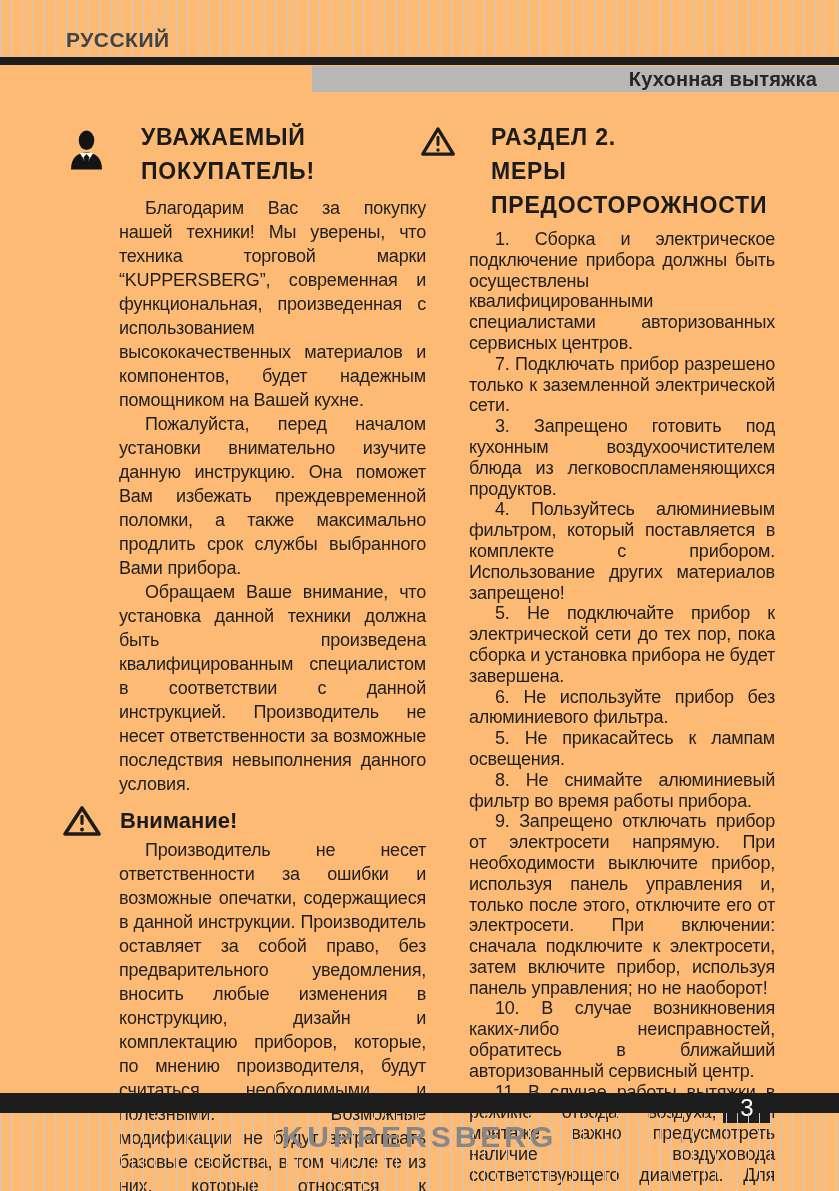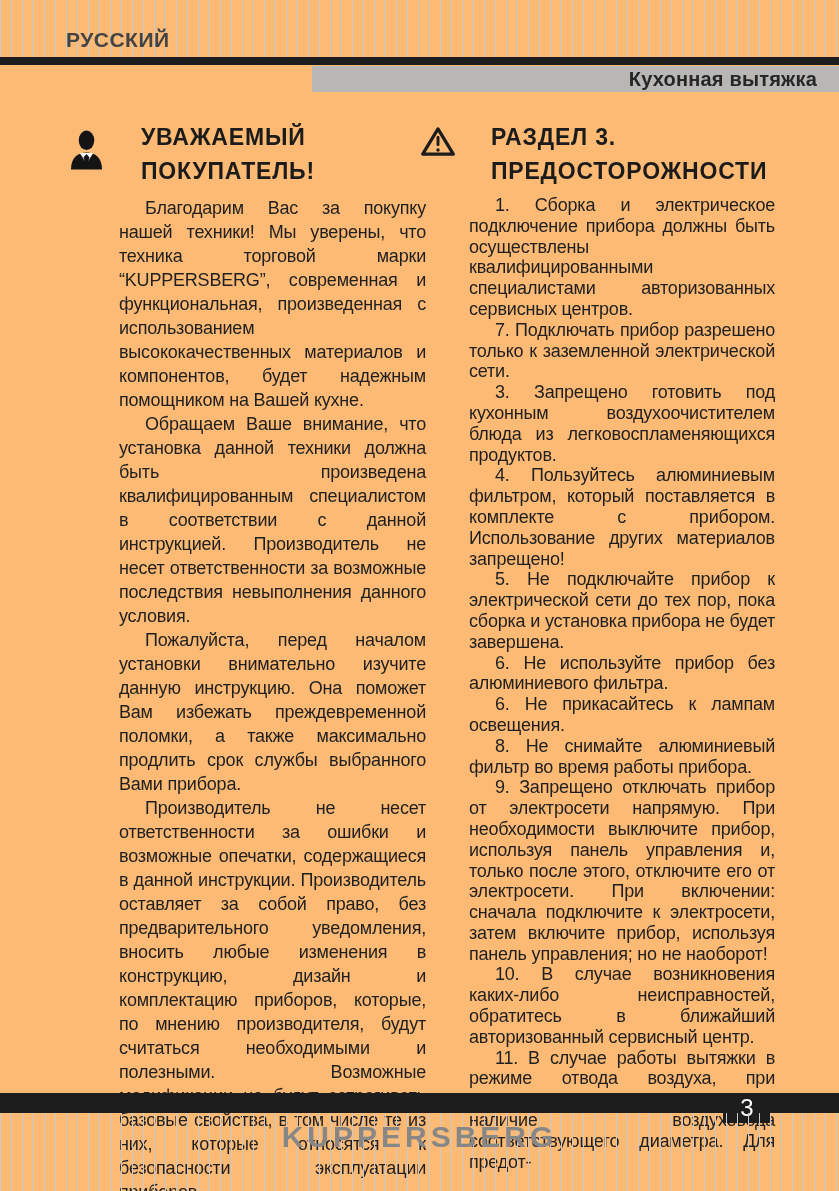--- a/index.html
+++ b/index.html
@@ -103,46 +103,57 @@
           <path d="M1 40 C1 27 9 22.5 17 22.5 C25 22.5 33 27 33 40 Z" fill="#141414"></path>
           <path d="M10 23 L17 34 L24 23 Z" fill="#ffffff"></path>
           <path d="M17 24 L20 27.5 L17 39 L14 27.5 Z" fill="#141414"></path>
         </svg>
       </span>
       <span class="h-line">УВАЖАЕМЫЙ</span>
       <span class="h-line">ПОКУПАТЕЛЬ!</span>
     </div>
 
     <p class="body">Благодарим Вас за покупку нашей техники! Мы уверены, что техника торговой марки “KUPPERSBERG”, современная и функциональная, произведенная с использованием высококачественных материалов и компонентов, будет надежным помощником на Вашей кухне.</p>
+    <p class="body">Пожалуйста, перед началом установки внимательно изучите данную инструкцию. Она поможет Вам избежать преждевременной поломки, а также максимально продлить срок службы выбранного Вами прибора.</p>
     <p class="body">Обращаем Ваше внимание, что установка данной техники должна быть произведена квалифицированным специалистом в соответствии с данной инструкцией. Производитель не несет ответственности за возможные последствия невыполнения данного условия.</p>
-    <p class="body">Пожалуйста, перед началом установки внимательно изучите данную инструкцию. Она поможет Вам избежать преждевременной поломки, а также максимально продлить срок службы выбранного Вами прибора.</p>
 
+    <div class="attention">
+      <span class="icon">
+        <svg width="40" height="32" viewBox="0 0 40 32" aria-hidden="true">
+          <path d="M20 3 L37 29 L3 29 Z" fill="none" stroke="#1c1c1c" stroke-width="3.6" stroke-linejoin="round"></path>
+          <rect x="18.4" y="10" width="3.2" height="10" rx="1.4" fill="#1c1c1c"></rect>
+          <circle cx="20" cy="24.5" r="1.9" fill="#1c1c1c"></circle>
+        </svg>
+      </span>
+      <span class="att-label">Внимание!</span>
+    </div>
     <p class="body">Производитель не несет ответственности за ошибки и возможные опечатки, содержащиеся в данной инструкции. Производитель оставляет за собой право, без предварительного уведомления, вносить любые изменения в конструкцию, дизайн и комплектацию приборов, которые, по мнению производителя, будут считаться необходимыми и полезными. Возможные модификации не будут затрагивать базовые свойства, в том числе те из них, которые относятся к безопасности эксплуатации приборов.</p>
   </div>
 
   <div class="col col-right">
     <div class="col-heading">
       <span class="icon">
         <svg width="36" height="35" viewBox="0 0 40 34" aria-hidden="true">
           <path d="M20 3 L37 31 L3 31 Z" fill="none" stroke="#1c1c1c" stroke-width="3.6" stroke-linejoin="round"></path>
           <rect x="18.4" y="11" width="3.2" height="11" rx="1.4" fill="#1c1c1c"></rect>
           <circle cx="20" cy="26.5" r="1.9" fill="#1c1c1c"></circle>
         </svg>
       </span>
-      <span class="h-line">РАЗДЕЛ 3.</span>
+      <span class="h-line">РАЗДЕЛ 2.</span>
+      <span class="h-line">МЕРЫ</span>
       <span class="h-line">ПРЕДОСТОРОЖНОСТИ</span>
     </div>
 
     <p class="body">1. Сборка и электрическое подключение прибора должны быть осуществлены квалифицированными специалистами авторизованных сервисных центров.</p>
     <p class="body">7. Подключать прибор разрешено только к заземленной электрической сети.</p>
     <p class="body">3. Запрещено готовить под кухонным воздухоочистителем блюда из легковоспламеняющихся продуктов.</p>
     <p class="body">4. Пользуйтесь алюминиевым фильтром, который поставляется в комплекте с прибором. Использование других материалов запрещено!</p>
     <p class="body">5. Не подключайте прибор к электрической сети до тех пор, пока сборка и установка прибора не будет завершена.</p>
     <p class="body">6. Не используйте прибор без алюминиевого фильтра.</p>
-    <p class="body">6. Не прикасайтесь к лампам освещения.</p>
+    <p class="body">5. Не прикасайтесь к лампам освещения.</p>
     <p class="body">8. Не снимайте алюминиевый фильтр во время работы прибора.</p>
     <p class="body">9. Запрещено отключать прибор от электросети напрямую. При необходимости выключите прибор, используя панель управления и, только после этого, отключите его от электросети. При включении: сначала подключите к электросети, затем включите прибор, используя панель управления; но не наоборот!</p>
     <p class="body">10. В случае возникновения каких-либо неисправностей, обратитесь в ближайший авторизованный сервисный центр.</p>
     <p class="body">11. В случае работы вытяжки в режиме отвода воздуха, при монтаже важно предусмотреть наличие воздуховода соответствующего диаметра. Для предот-</p>
   </div>
 
   <div class="bar bar-bottom">
     <div class="page-tab">
       <span>3</span>
     </div>

